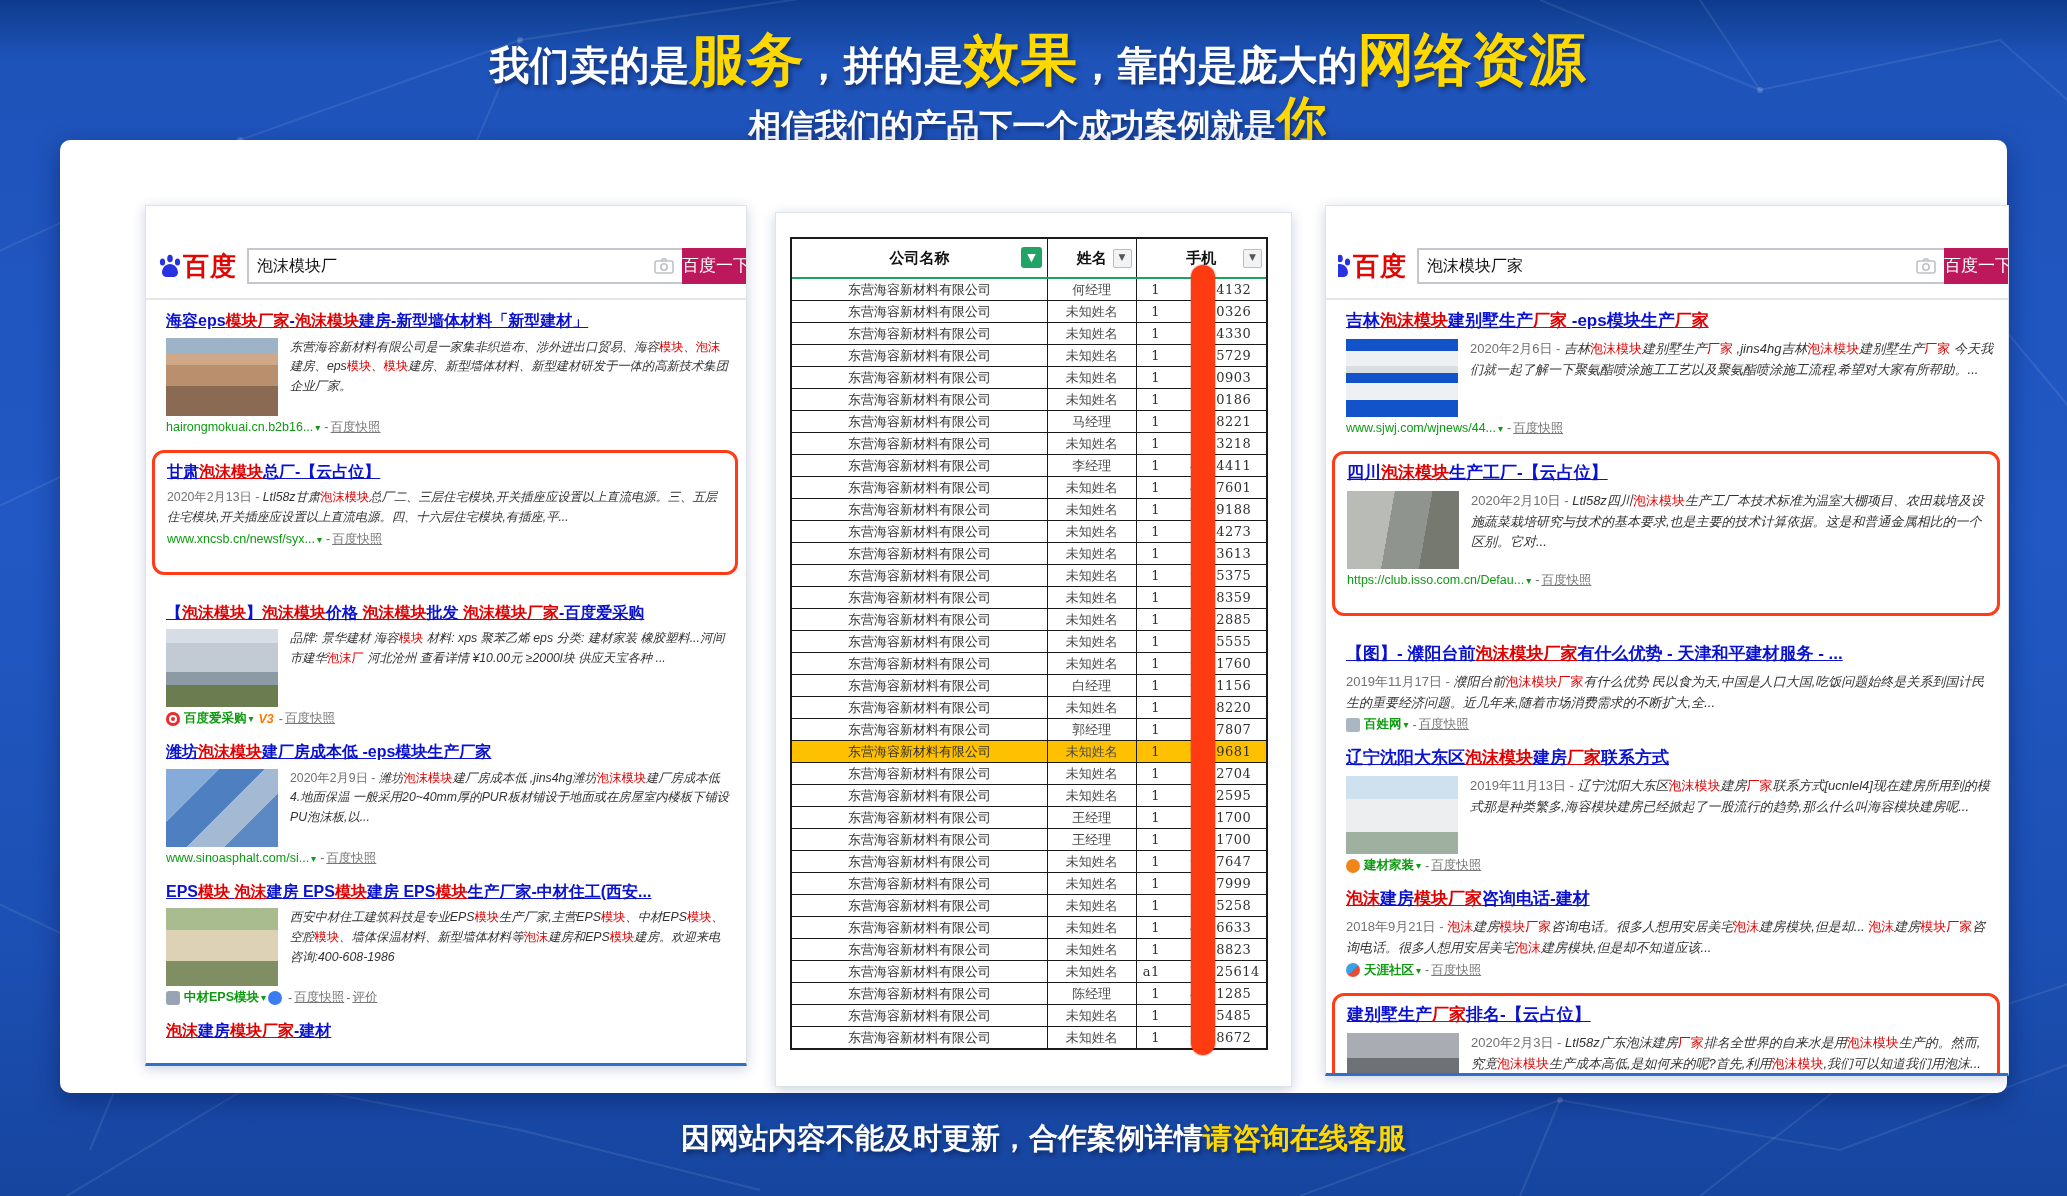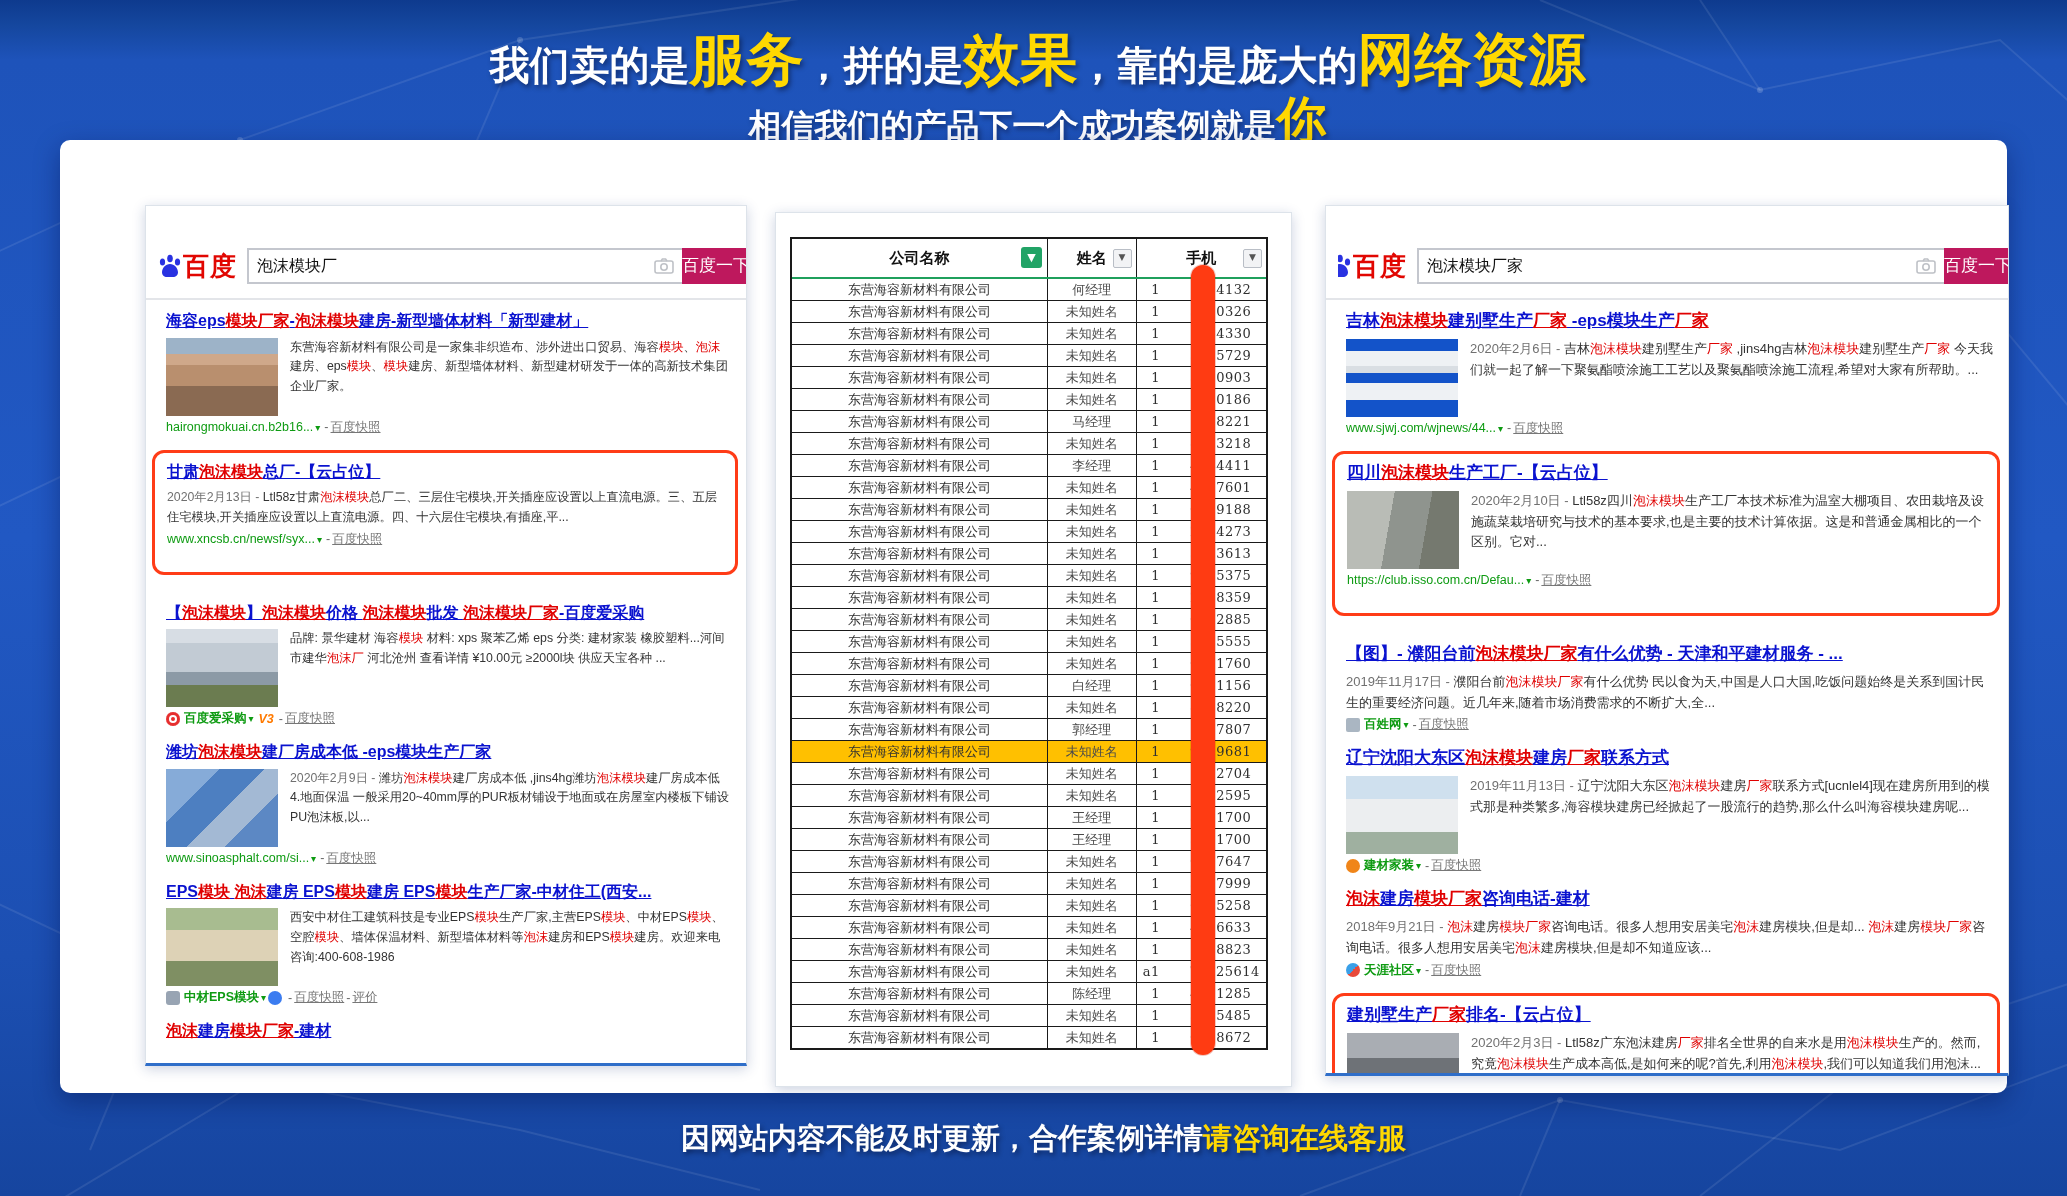--- a/index.html
+++ b/index.html
@@ -49,21 +49,21 @@
   .red-frame{border:3px solid #ff3c17;border-radius:12px;padding:8px 10px 10px 12px;
     margin:8px -6px 27px -14px;}
   .result{margin-bottom:14px;}
   .rtitle{font-size:16px;line-height:1.35;margin-bottom:6px;cursor:pointer;}
   #panel-right .rtitle{font-size:17px;}
   .rtitle .sg-b{color:#0a12cf;text-decoration:underline;font-weight:600;}
   .rtitle .sg-rb{color:#e00000;text-decoration:underline;font-weight:600;}
   .rbody{display:flex;align-items:flex-start;}
   .rdesc{font-size:12.3px;line-height:1.6;color:#333;flex:1;}
   #panel-right .rdesc{font-size:13px;}
-  .sg-t{color:#333;}
+  .sg-t{color:#333;font-style:italic;}
   .sg-r{color:#e00000;}
   .sg-d{color:#707070;}
   .rmeta{font-size:12.5px;margin-top:3px;display:flex;align-items:center;cursor:pointer;}
   .sg-g{color:#0e9b12;}
   .sg-gb{color:#0e9b12;font-weight:bold;}
   .sg-snap{color:#777;text-decoration:underline;}
   .sg-dash{color:#666;padding:0 2px;}
   .sg-caret{color:#0e9b12;font-size:10px;padding:0 2px;}
   .sg-v3{color:#ff7a00;font-weight:bold;font-style:italic;padding:0 3px;}
   .mini-icon{display:inline-block;width:14px;height:14px;border-radius:50%;

